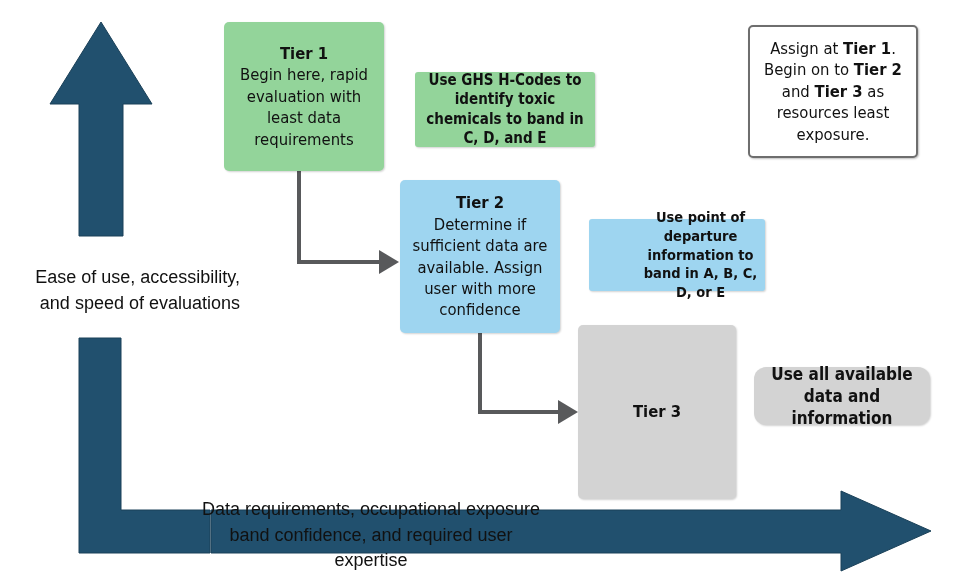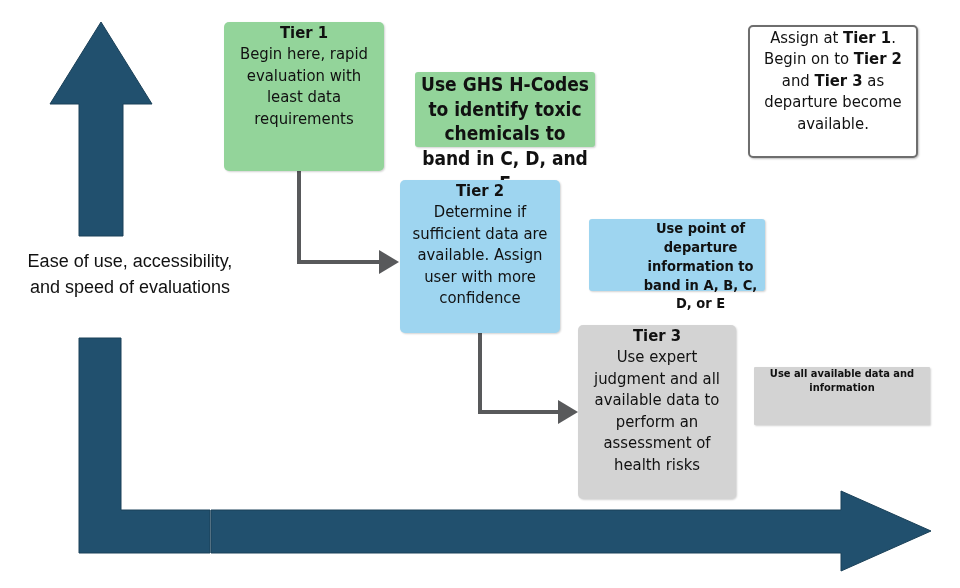--- a/index.html
+++ b/index.html
@@ -19,20 +19,21 @@
     position: absolute;
     left: 0;
     top: 0;
     width: 960px;
     height: 588px;
   }
   .box {
     position: absolute;
     box-sizing: border-box;
     display: flex;
+    align-items: center;
     justify-content: center;
     text-align: center;
     color: #111111;
     line-height: 1.30;
     font-family: "DejaVu Sans Condensed", "Liberation Sans Narrow", "Liberation Sans", sans-serif;
     font-stretch: condensed;
   }
   .box p { margin: 0; padding: 0 6px; }
   .tier-title { font-weight: bold; display: block; }
 
@@ -54,38 +55,38 @@
     left: 578px; top: 325px; width: 158px; height: 174px;
     background: #d3d3d3;
     border-radius: 5px;
     font-size: 16.5px;
     box-shadow: 1px 1px 2px rgba(0,0,0,0.18);
   }
   .callout-green {
     left: 415px; top: 72px; width: 180px; height: 75px;
     background: #93d49a;
     border-radius: 3px;
-    font-size: 19px;
+    font-size: 15px;
     font-weight: bold;
     box-shadow: 1px 1px 2px rgba(0,0,0,0.18);
   }
   .callout-blue {
     left: 589px; top: 219px; width: 176px; height: 72px;
     background: #9ed5f0;
     border-radius: 3px;
     font-size: 14.5px;
     font-weight: bold;
     box-shadow: 1px 1px 2px rgba(0,0,0,0.18);
     padding-left: 47px;
   }
   .callout-grey {
     left: 754px; top: 367px; width: 176px; height: 58px;
     background: #d3d3d3;
-    border-radius: 1px;
-    font-size: 11px;
+    border-radius: 12px;
+    font-size: 17px;
     font-weight: bold;
     box-shadow: 1px 1px 2px rgba(0,0,0,0.18);
   }
   .note-box {
     left: 748px; top: 25px; width: 170px; height: 133px;
     background: #ffffff;
     border: 2px solid #6e6e6e;
     border-radius: 5px;
     font-size: 16.5px;
     box-shadow: 1px 1px 2px rgba(0,0,0,0.25);
@@ -93,21 +94,21 @@
   .note-box b { font-weight: bold; }
 
   .axis-label {
     position: absolute;
     text-align: center;
     color: #111111;
     font-family: "Liberation Sans", sans-serif;
     font-size: 18px;
     line-height: 1.42;
   }
-  .axis-vertical { left: 20px; top: 249px; width: 220px; }
+  .axis-vertical { left: 20px; top: 265px; width: 220px; text-align: right; }
   .axis-horizontal { left: 196px; top: 497px; width: 350px; }
 </style>
 </head>
 <body>
 
 <div id="canvas">
 
   <svg class="svg-layer" viewBox="0 0 960 588">
 
     <polygon points="101,22 152,104 123,104 123,236 79,236 79,104 50,104" fill="#21506e" stroke="#1a4058" stroke-width="1"></polygon>
@@ -137,30 +138,31 @@
 
   <div class="box tier2">
     <p><span class="tier-title">Tier 2</span><span>Determine if sufficient data are available. Assign user with more confidence</span></p>
   </div>
 
   <div class="box callout-blue">
     <p>Use point of departure information to band in A, B, C, D, or E</p>
   </div>
 
   <div class="box tier3">
-    <p><span class="tier-title">Tier 3</span><span>Use expert judgment and all available data to perform an assessment of health risks</span></p>
+    <p><span class="tier-title">Tier 3</span></p>
   </div>
 
   <div class="box callout-grey">
     <p>Use all available data and information</p>
   </div>
 
   <div class="box note-box">
     <p><span>Assign at </span><b>Tier 1</b><span>.</span>
     <span>Begin on to </span><b>Tier 2</b>
     <span>and </span><b>Tier 3</b><span> as</span>
-    <span>departure become</span>
-    <span>available.</span></p>
+    <span>resources least</span>
+    <span>exposure.</span></p>
   </div>
 
   <div class="axis-label axis-vertical">Ease of use, accessibility, and speed of evaluations</div>
+  <div class="axis-label axis-horizontal">Data requirements, occupational exposure band confidence, and required user expertise</div>
 
 </div>
 
 </body></html>

